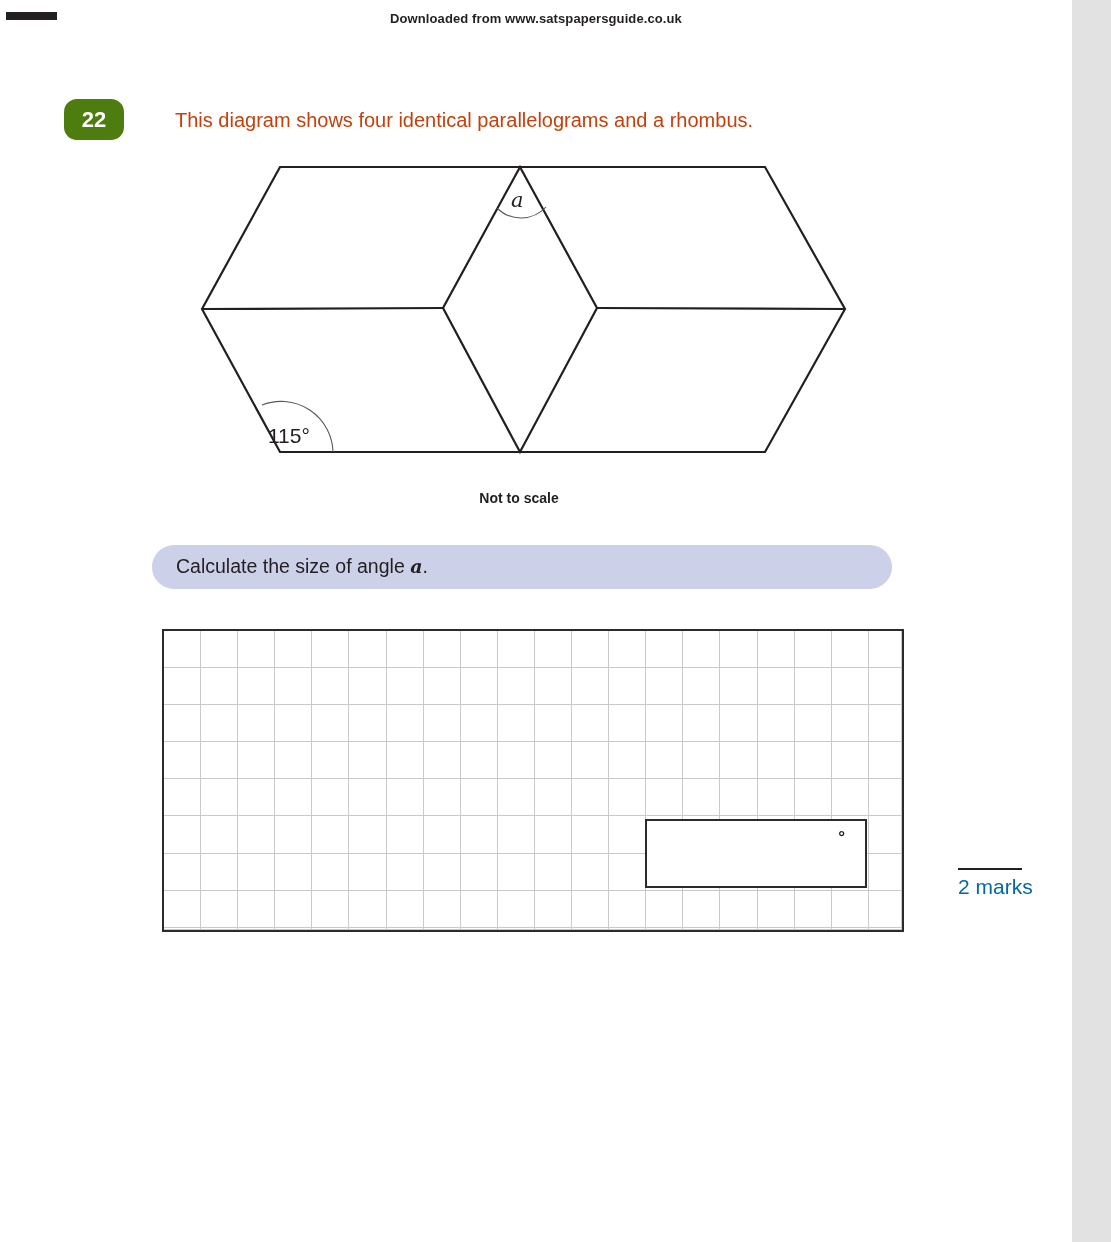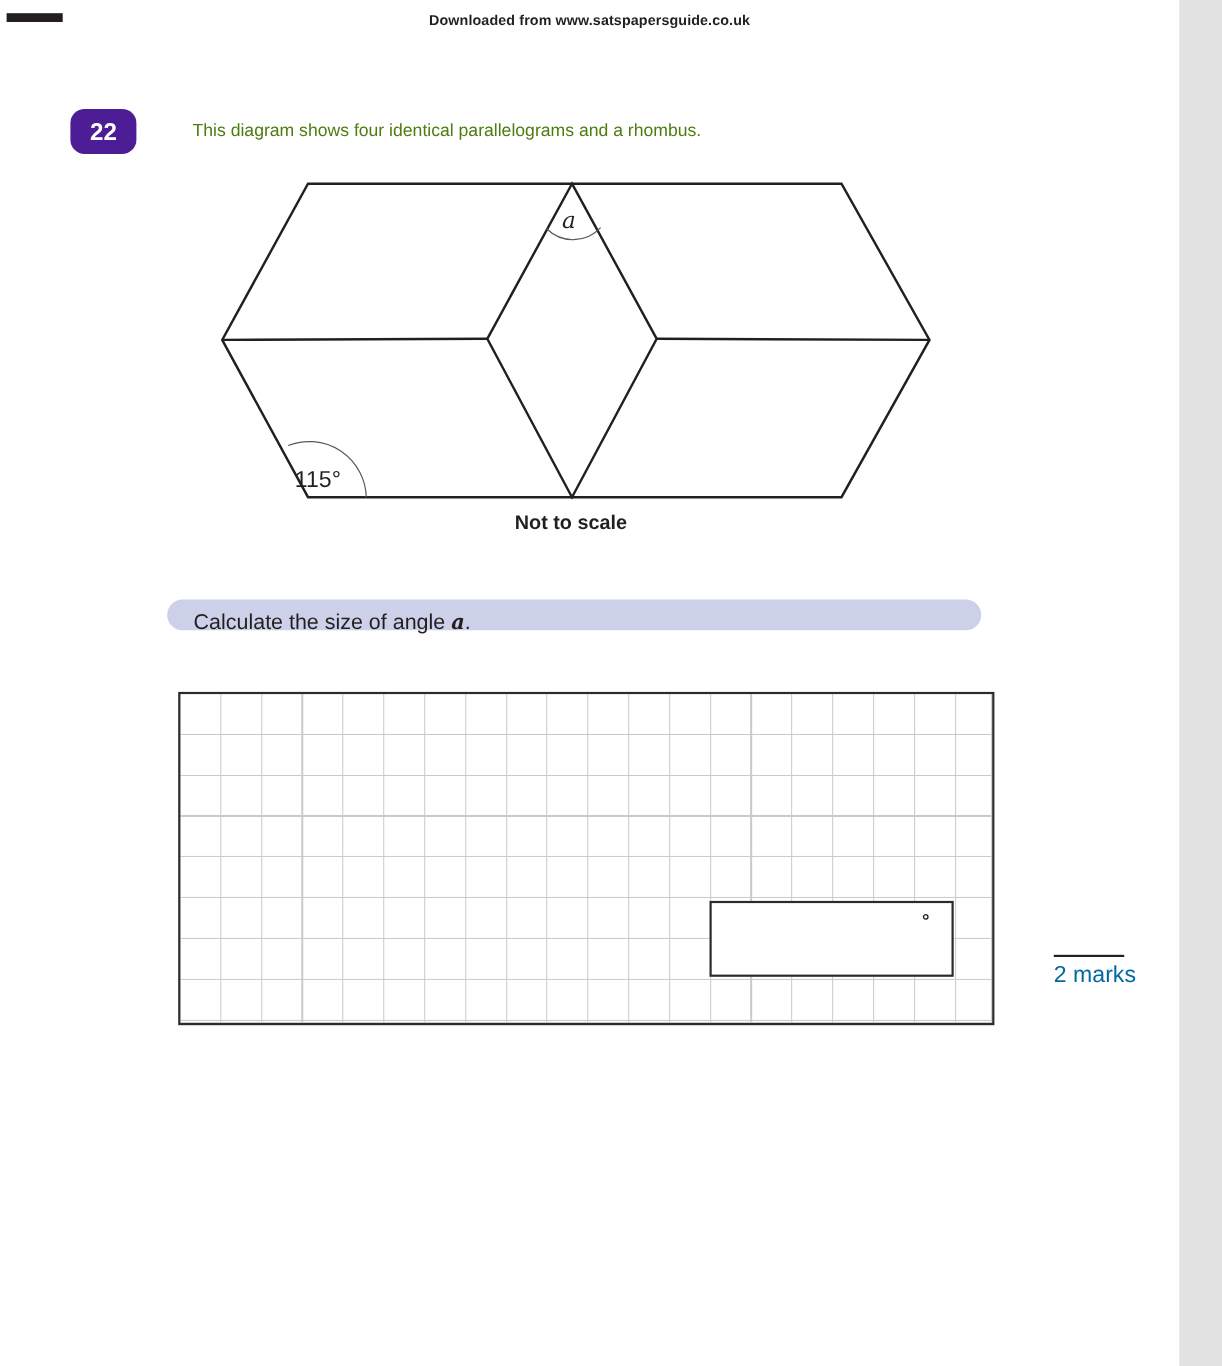--- a/index.html
+++ b/index.html
@@ -14,38 +14,38 @@
 
   .reg-mark{position:absolute;left:6px;top:12px;width:51px;height:8px;background:#231f20;}
 
   .site-header{
     position:absolute;left:0;top:11px;width:1072px;text-align:center;
     font-size:13px;font-weight:bold;color:#231f20;letter-spacing:.1px;
   }
 
   .qnum{
     position:absolute;left:64px;top:99px;width:60px;height:41px;
-    background:#4c1d95;border-radius:13px;
+    background:#4d7c0f;border-radius:13px;
     color:#fff;font-size:22px;font-weight:bold;
     display:flex;align-items:center;justify-content:center;
   }
   .qtext{
     position:absolute;left:175px;top:107px;width:760px;
-    font-size:16px;line-height:26px;color:#4d7c0f;
+    font-size:20px;line-height:26px;color:#c2410c;
   }
 
   .diagram{position:absolute;left:0px;top:0px;width:1072px;height:520px;pointer-events:none;}
 
   .notscale{
-    position:absolute;left:0;top:465px;width:1038px;text-align:center;
-    font-size:18px;font-weight:bold;color:#231f20;
+    position:absolute;left:0;top:490px;width:1038px;text-align:center;
+    font-size:14px;font-weight:bold;color:#231f20;
   }
 
   .calcbar{
-    position:absolute;left:152px;top:545px;width:740px;height:28px;
+    position:absolute;left:152px;top:545px;width:740px;height:44px;
     background:#ccd0e8;border-radius:22px;
   }
   .calcbar-text{
     position:absolute;left:24px;top:10px;
     font-size:19.5px;color:#231f20;
   }
   .calcbar-text .ital{
     font-family:"DejaVu Serif",serif;font-style:italic;font-weight:bold;font-size:19px;
   }
 

